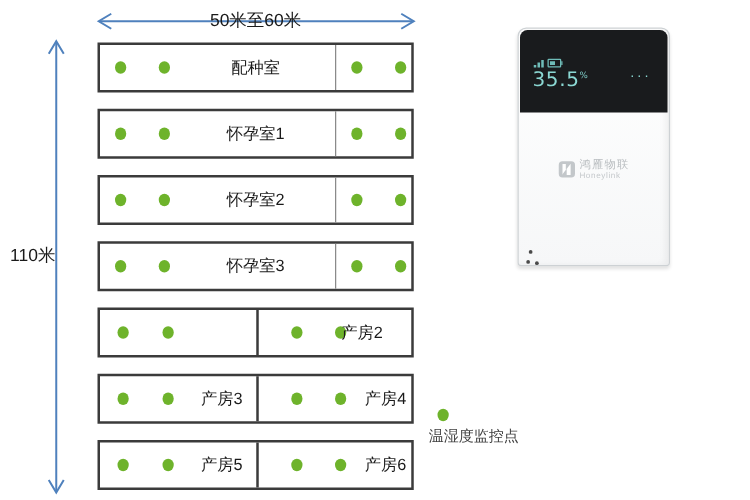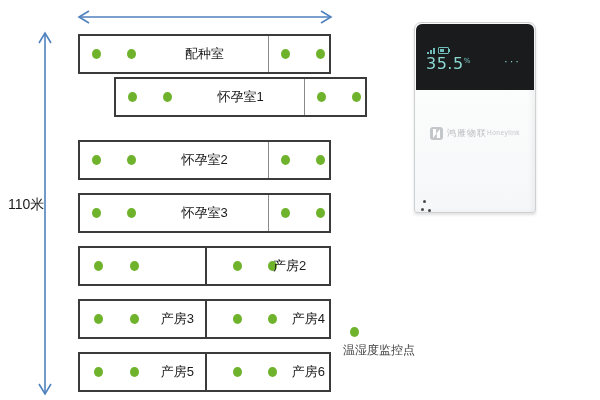--- a/index.html
+++ b/index.html
@@ -67,21 +67,21 @@
     position:absolute;left:0;right:0;top:104px;
     display:flex;justify-content:center;align-items:center;gap:4px;
   }
   #logo-icon{
     width:13px;height:13px;border-radius:3px;background:#c3c7ca;position:relative;flex:0 0 auto;
   }
   #logo-icon::after{
     content:"";position:absolute;left:3px;top:2px;width:7px;height:9px;
     background:#fff;clip-path:polygon(0 0,45% 0,45% 55%,100% 0,100% 100%,55% 100%,55% 45%,0 100%);
   }
-  #logo-text{display:flex;flex-direction:row;line-height:1.1;}
+  #logo-text{display:flex;flex-direction:column;line-height:1.1;}
   #brand-cn{font-size:9px;color:#b9bdc0;letter-spacing:1px;}
   #brand-en{font-size:6.5px;color:#c4c8cb;letter-spacing:0.5px;}
   .hole{position:absolute;width:3px;height:3px;border-radius:50%;background:#4a4a4a;}
   .hole.h1{left:8px;top:177px;}
   .hole.h2{left:6px;top:185px;}
   .hole.h3{left:13px;top:186px;}
 </style>
 </head>
 <body>
 
@@ -93,32 +93,33 @@
       <polyline points="89,11 79,17 89,23"></polyline>
       <polyline points="321,11 331,17 321,23"></polyline>
     </g>
     <g stroke="#4f81bd" stroke-width="1.6" fill="none">
       <line x1="45" y1="34" x2="45" y2="393"></line>
       <polyline points="39,43 45,33 51,43"></polyline>
       <polyline points="39,384 45,394 51,384"></polyline>
     </g>
   </svg>
 
+  <div id="width-label" class="dim-label">50米至60米</div>
   <div id="height-label" class="dim-label">110米</div>
 
   <div id="rooms">
       <div class="room" style="top: 34px;">
         <span class="dot" style="left: 12px; background: rgb(110, 179, 43);"></span>
         <span class="dot" style="left: 47px; background: rgb(110, 179, 43);"></span>
         <span class="room-label center">配种室</span>
         <span class="vdiv thin" style="left: 188px;"></span>
         <span class="dot" style="left: 201px; background: rgb(110, 179, 43);"></span>
         <span class="dot" style="left: 236px; background: rgb(110, 179, 43);"></span>
       </div>
-      <div class="room" style="top: 77px; margin-left: 36px;">
+      <div class="room" style="top: 87px;">
         <span class="dot" style="left: 12px; background: rgb(110, 179, 43);"></span>
         <span class="dot" style="left: 47px; background: rgb(110, 179, 43);"></span>
         <span class="room-label center">怀孕室1</span>
         <span class="vdiv thin" style="left: 188px;"></span>
         <span class="dot" style="left: 201px; background: rgb(110, 179, 43);"></span>
         <span class="dot" style="left: 236px; background: rgb(110, 179, 43);"></span>
       </div>
       <div class="room" style="top: 140px; padding-left: 22px;">
         <span class="dot" style="left: 12px; background: rgb(110, 179, 43);"></span>
         <span class="dot" style="left: 47px; background: rgb(110, 179, 43);"></span>

